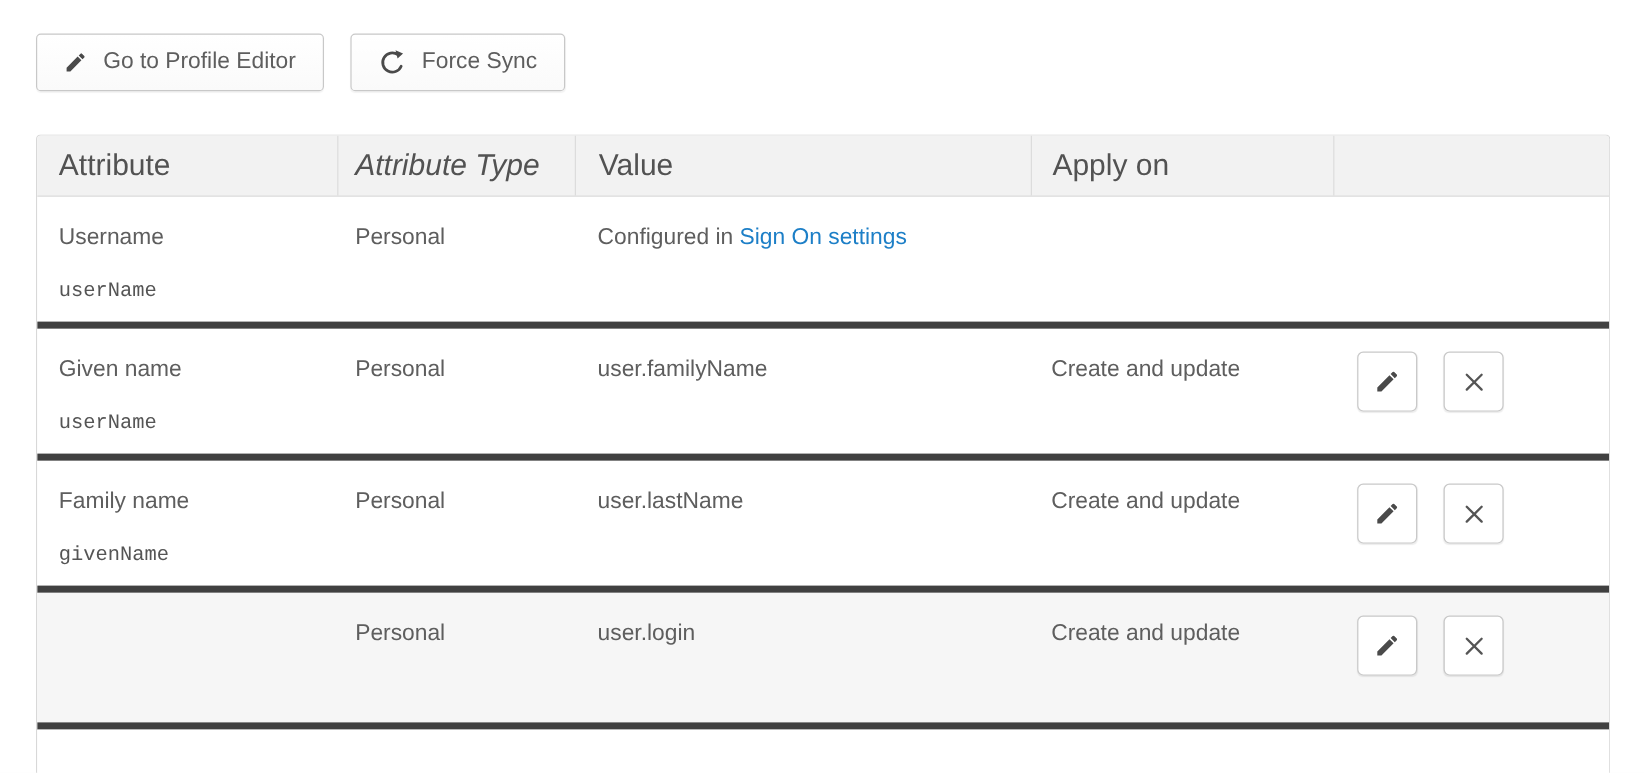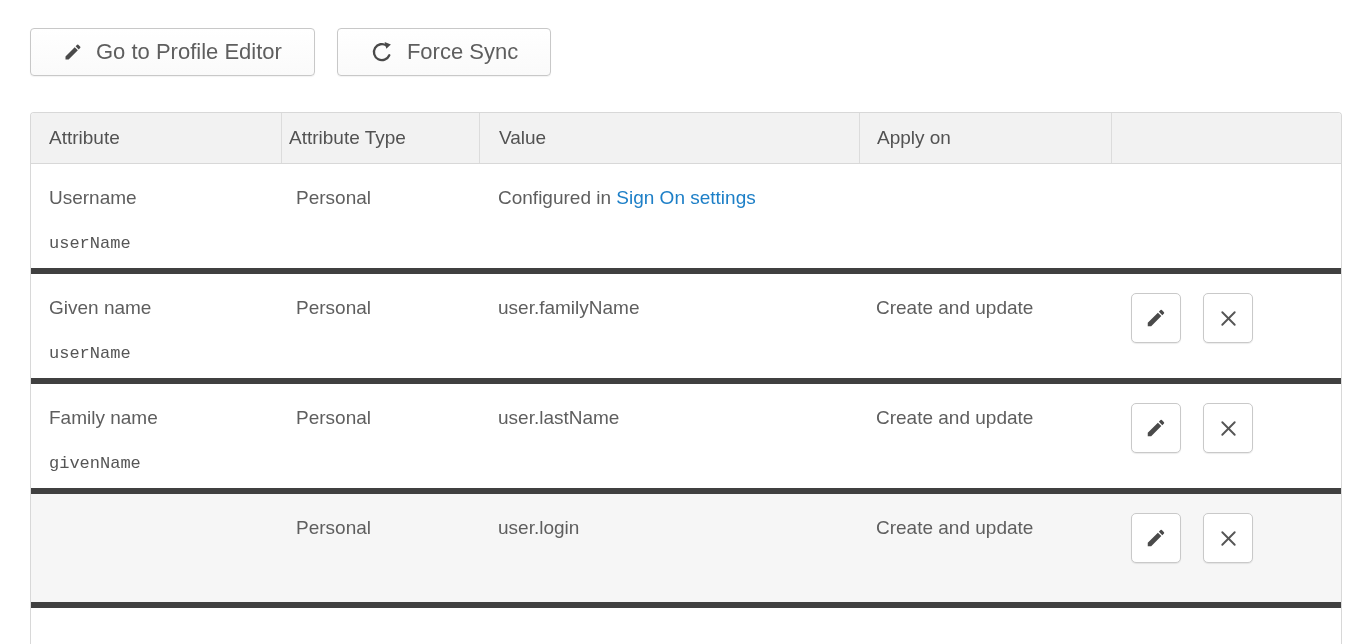--- a/index.html
+++ b/index.html
@@ -5,51 +5,51 @@
   * { box-sizing: border-box; margin: 0; padding: 0; }
   html, body { width: 1370px; height: 644px; background: #ffffff; overflow: hidden; }
   body { font-family: "Liberation Sans", sans-serif; color: #5e5e5e; }
 
   .page { padding: 28px 28px 0 30px; }
 
   
   .toolbar { display: flex; gap: 22px; margin-bottom: 36px; }
   .btn {
     display: inline-flex; align-items: center; gap: 13px;
-    height: 48px; padding: 0 32px;
+    height: 48px; padding: 0 22px;
     background: linear-gradient(#ffffff, #fafafa);
     border: 1px solid #c8c8c8; border-radius: 4px;
     box-shadow: 0 1px 1px rgba(0,0,0,0.05);
     font-family: "Liberation Sans", sans-serif;
-    font-size: 22px; color: #5e5e5e; cursor: pointer;
+    font-size: 19px; color: #5e5e5e; cursor: pointer;
   }
   .btn svg { flex: 0 0 auto; }
 
   
   .table {
     width: 1312px;
     border: 1px solid #d8d8d8; border-bottom: none;
     border-radius: 4px 4px 0 0;
     overflow: hidden;
   }
   .thead, .row {
     display: grid;
     grid-template-columns: 250px 198px 380px 252px auto;
   }
   .thead {
     height: 51px; background: #f2f2f2;
     border-bottom: 1px solid #d8d8d8;
-    font-size: 19px; color: #525252;
+    font-size: 25px; color: #525252;
   }
   .th {
     display: flex; align-items: center; height: 100%;
   }
   .th:nth-child(n+2) { border-left: 1px solid #dcdcdc; }
   .th:nth-child(1) { padding-left: 18px; }
-  .th:nth-child(2) { padding-left: 7px; }
+  .th:nth-child(2) { padding-left: 14px; font-style: italic; }
   .th:nth-child(3) { padding-left: 19px; }
   .th:nth-child(4) { padding-left: 17px; }
 
   .row { height: 110px; border-bottom: 6px solid #404040; font-size: 19px; background: #ffffff; }
   .row.highlight { height: 114px; background: #f6f6f6; }
   .cell { padding-top: 23px; }
   .cell.c1 { padding-left: 18px; }
   .cell.c2 { padding-left: 15px; }
   .cell.c3 { padding-left: 19px; }
   .cell.c4 { padding-left: 17px; }

